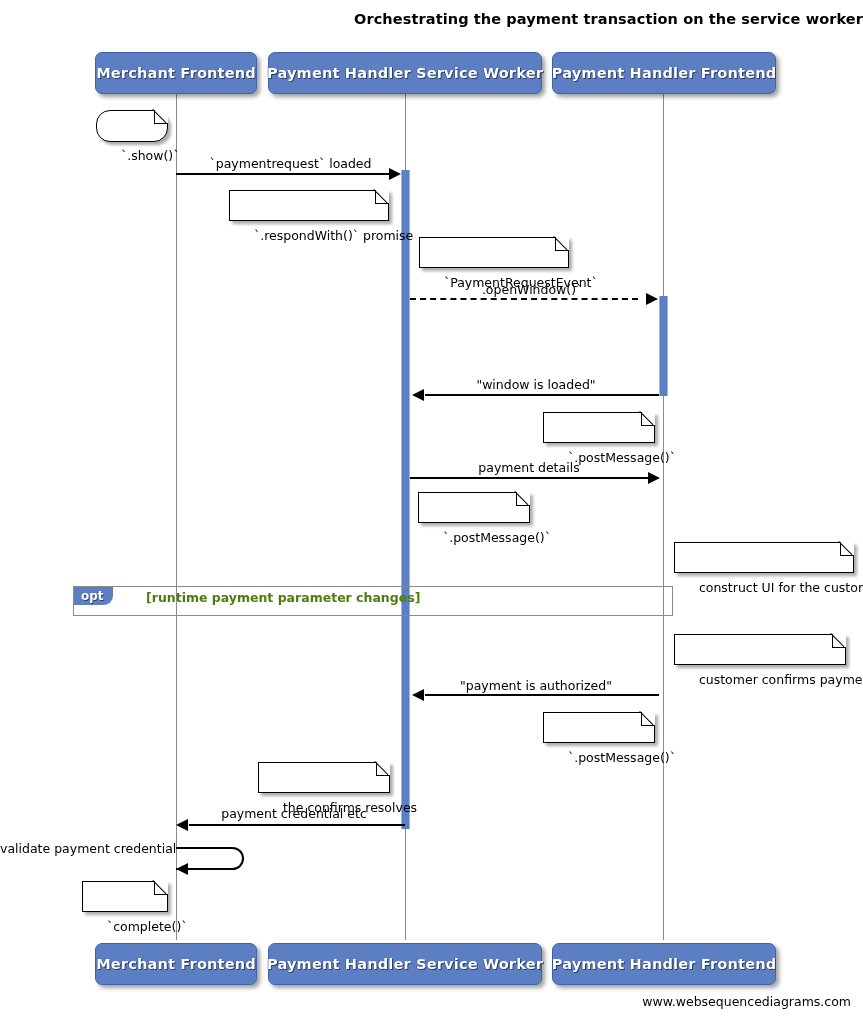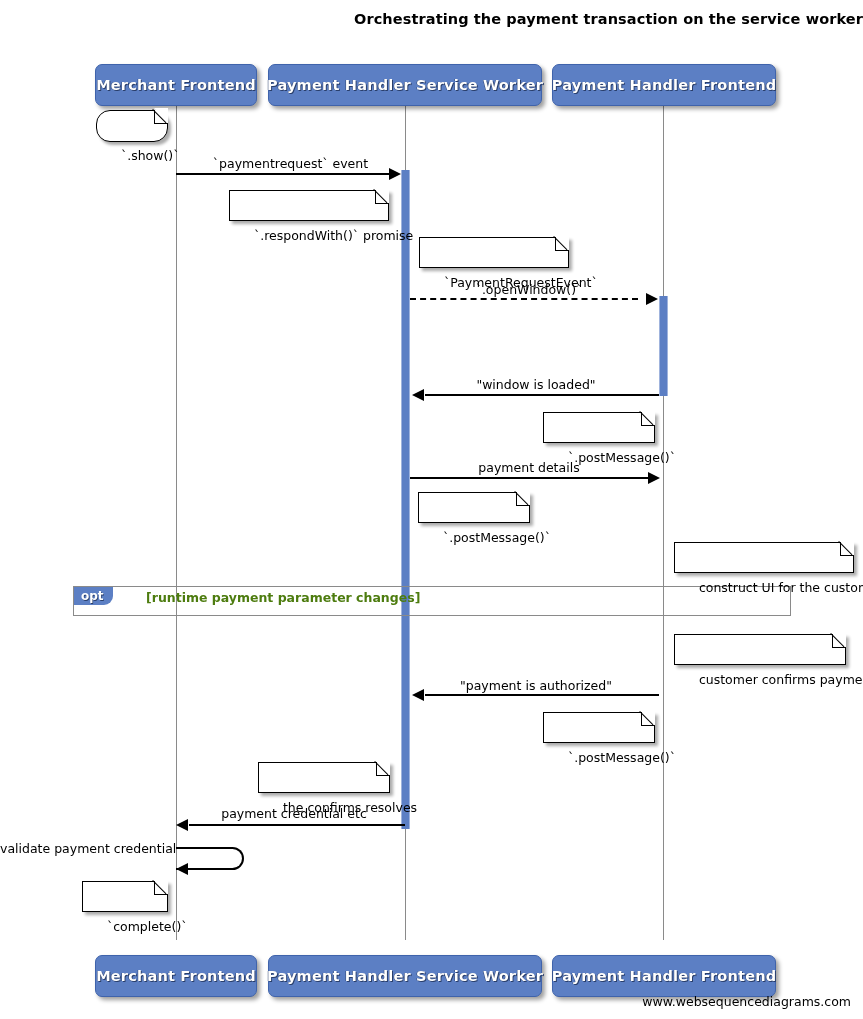--- a/index.html
+++ b/index.html
@@ -46,21 +46,20 @@
     color: #ffffff;
     font-size: 14.5px;
     font-weight: 700;
     display: flex;
     align-items: center;
     justify-content: center;
     text-shadow: 1px 1px 0 #2a3f6b, -0.5px -0.5px 0 #2a3f6b;
     box-shadow: 3px 3px 4px rgba(0,0,0,0.38);
     white-space: nowrap;
     letter-spacing: 0.2px;
-    margin-top: 12px;
   }
 
   
   .lifeline {
     position: absolute;
     width: 1px;
     background: #8a8a8a;
   }
 
   
@@ -217,21 +216,21 @@
   </div>
   <div class="participant" style="left:552px; top:52px; width:224px; height:42px;">
     <span>Payment Handler Frontend</span>
   </div>
 
   <div class="note" style="left:96px; top:110px; width:72px; height:32px;border-radius:14px;">
     <span class="fold"></span>
     <span class="note-text">`.show()`</span>
   </div>
 
-  <div class="msg-label" style="left:176px; top:156px; width:229px;">`paymentrequest` event</div>
+  <div class="msg-label" style="left:176px; top:156px; width:229px;">`paymentrequest` loaded</div>
   <div class="msg-line" style="left:176px; top:173px; width:214px;"></div>
   <div class="arrow-head right" style="left:389px; top:168px;"></div>
 
   <div class="note" style="left:229px; top:190px; width:160px; height:31px;">
     <span class="fold"></span>
     <span class="note-text">`.respondWith()` promise</span>
   </div>
 
   <div class="note" style="left:419px; top:237px; width:150px; height:31px;">
     <span class="fold"></span>
@@ -259,21 +258,21 @@
   <div class="note" style="left:418px; top:492px; width:112px; height:31px;">
     <span class="fold"></span>
     <span class="note-text">`.postMessage()`</span>
   </div>
 
   <div class="note" style="left:674px; top:542px; width:180px; height:31px;">
     <span class="fold"></span>
     <span class="note-text">construct UI for the customer</span>
   </div>
 
-  <div class="fragment" style="left:73px; top:586px; width:718px; height:30px;">
+  <div class="fragment" style="left:73px; top:586px; width:600px; height:30px;">
     <div class="fragment-tab">
       <span>opt</span>
     </div>
   </div>
   <div class="fragment-cond" style="left:146px; top:590px;">[runtime payment parameter changes]</div>
 
   <div class="note" style="left:674px; top:634px; width:172px; height:31px;">
     <span class="fold"></span>
     <span class="note-text">customer confirms payment</span>
   </div>

